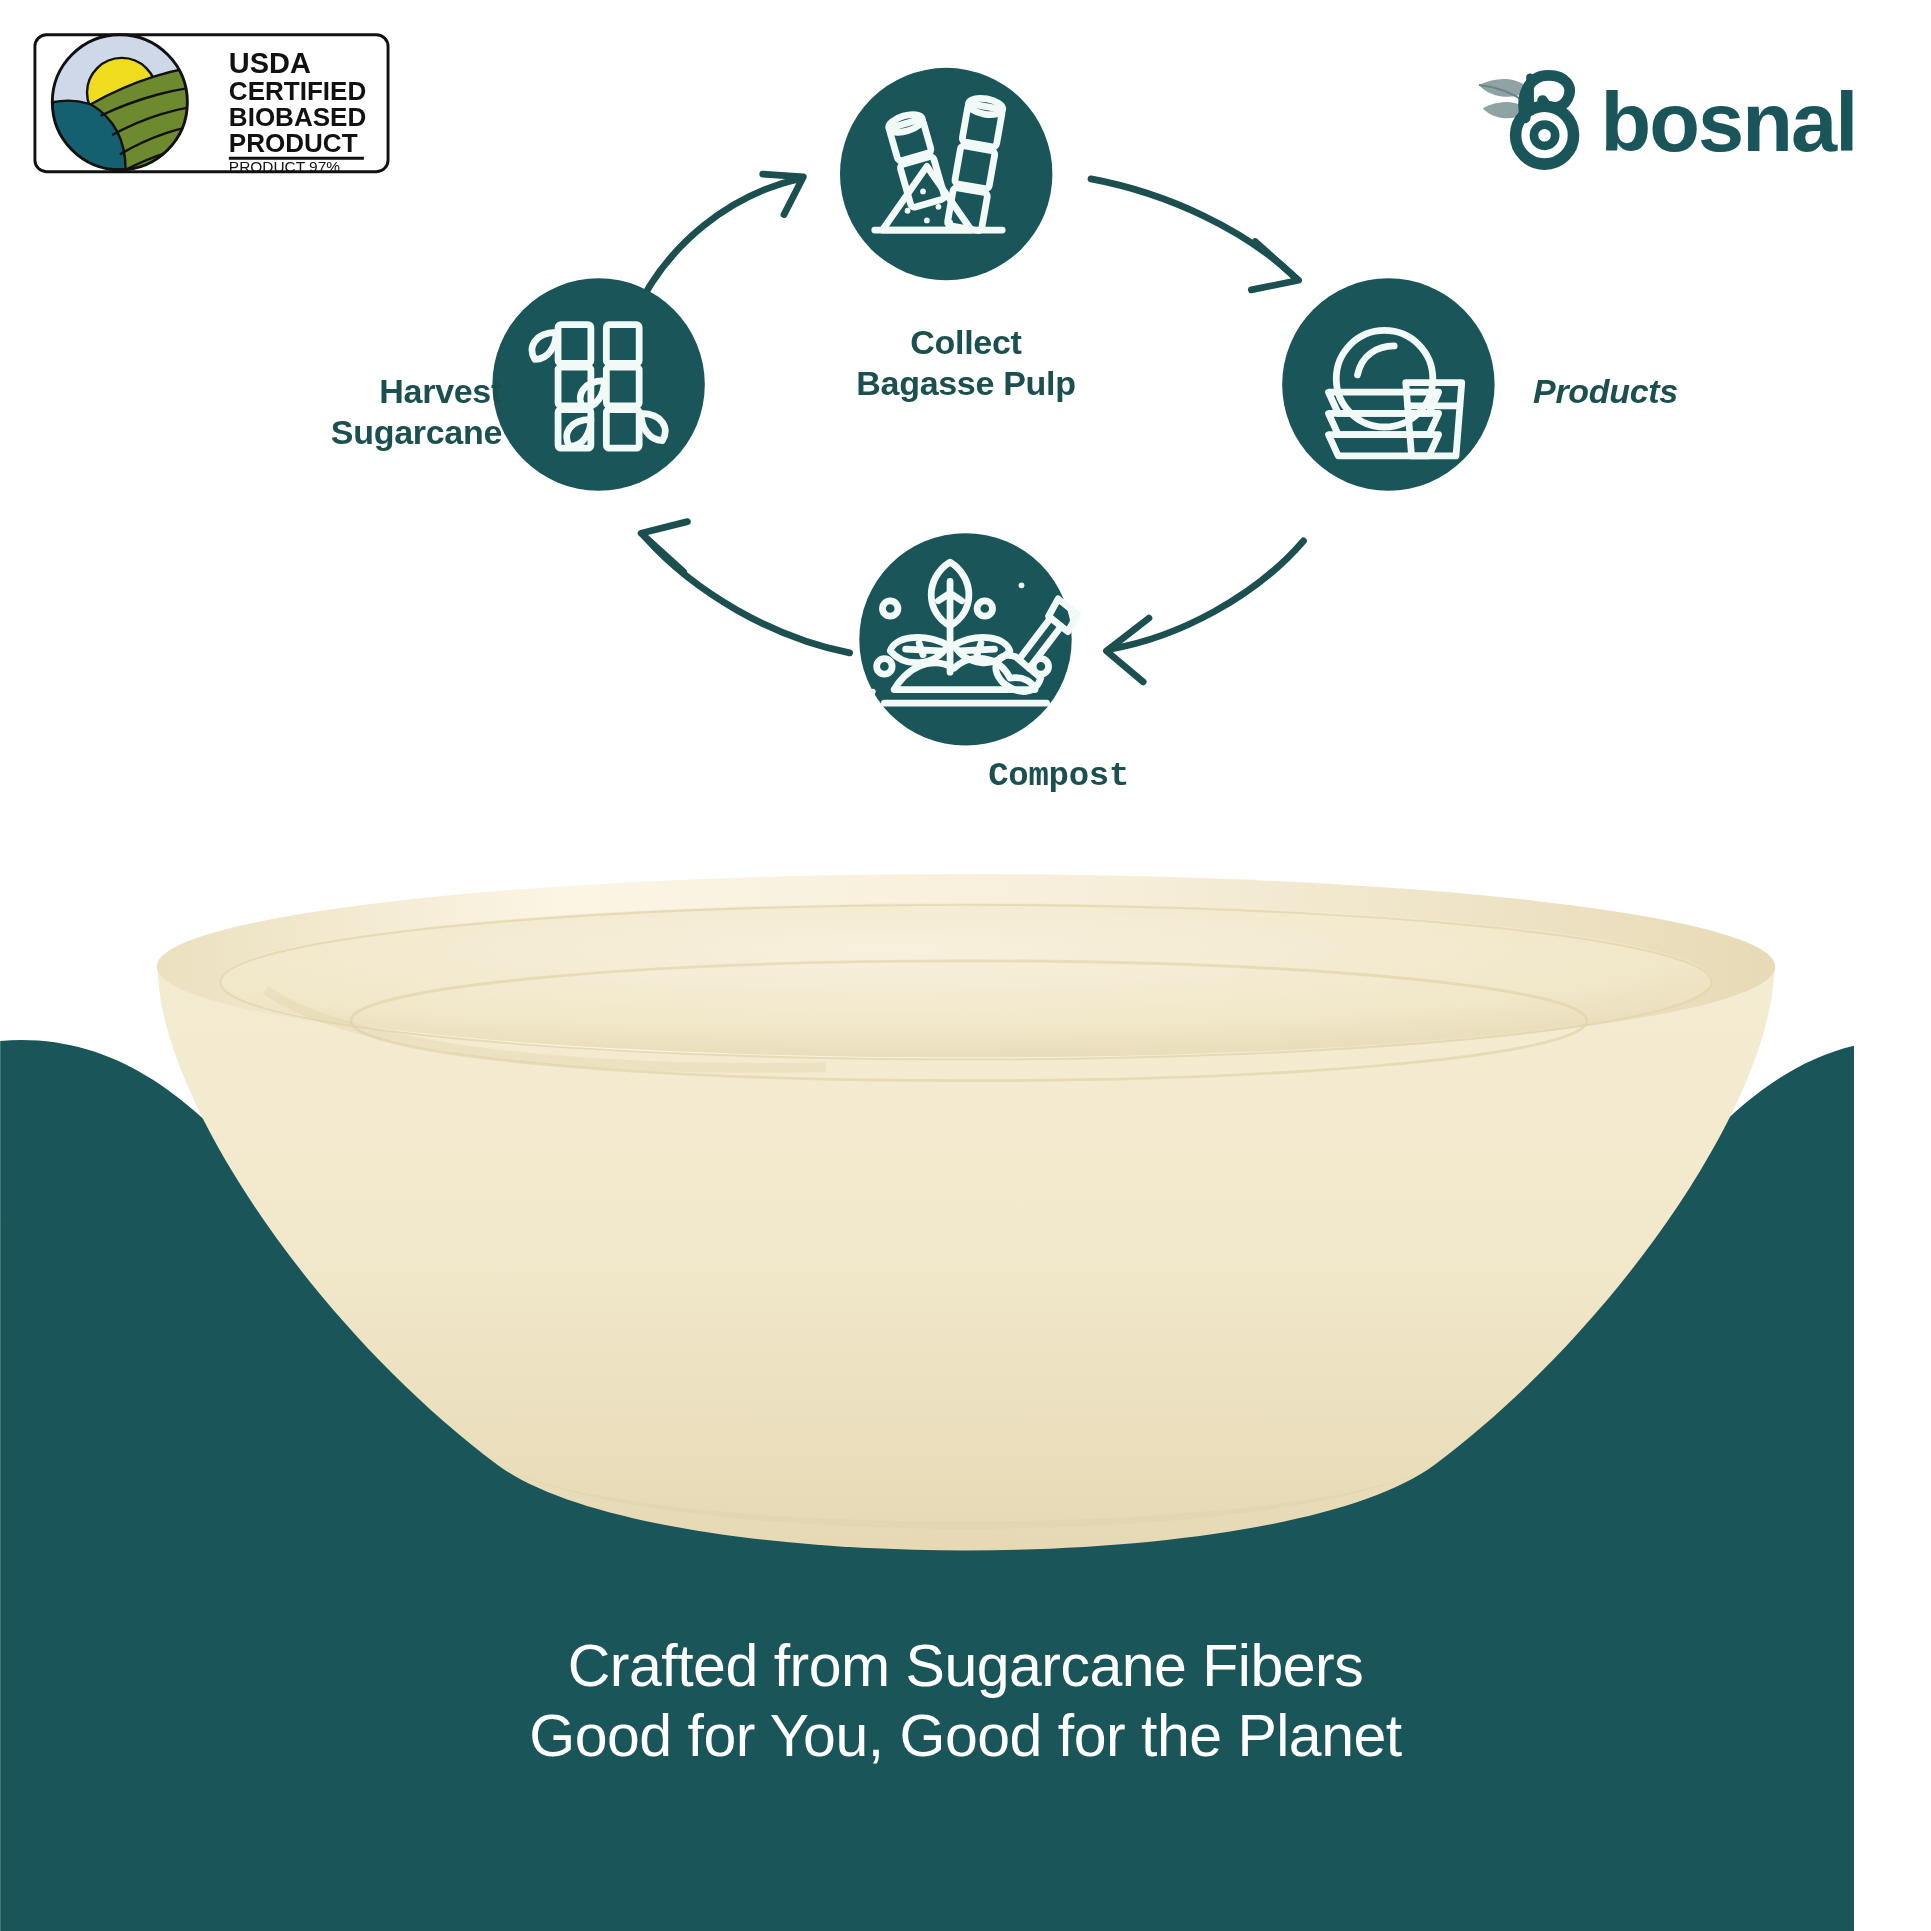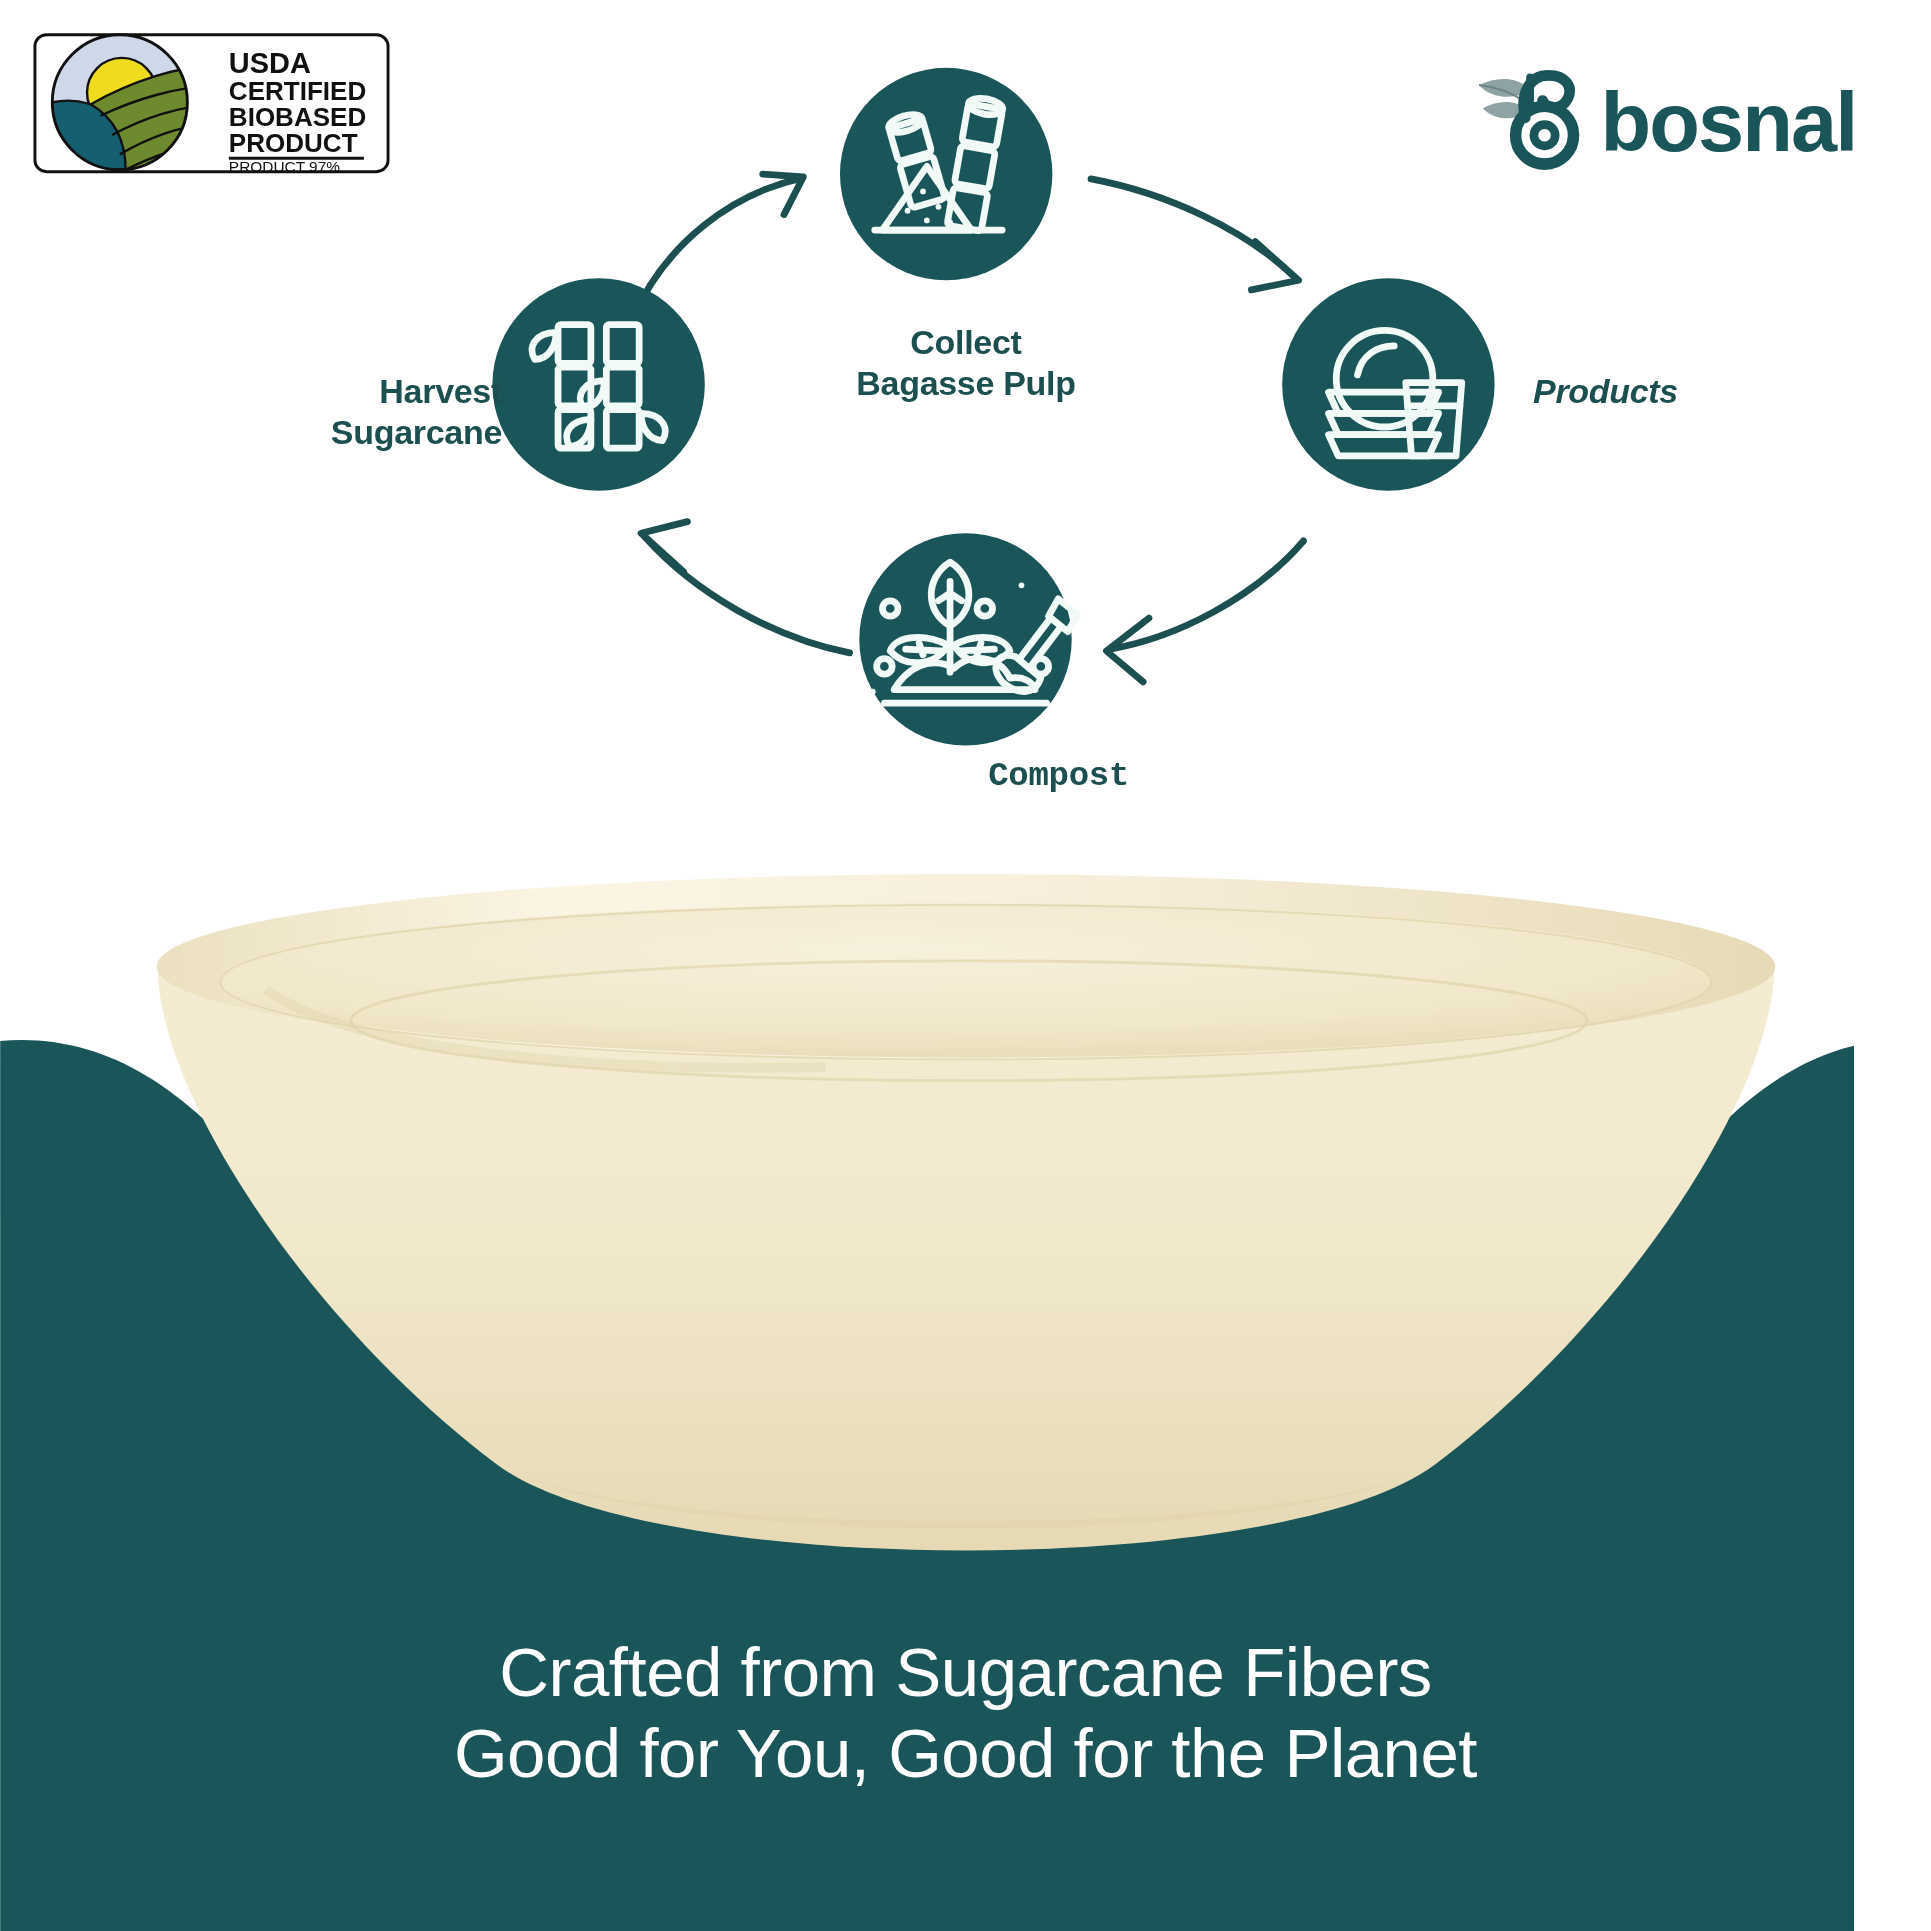--- a/index.html
+++ b/index.html
@@ -46,21 +46,21 @@
   
   .bowl{position:absolute;left:150px;top:874px;width:1632px;height:734px;}
   .bowl svg{display:block;}
 
   
   .headline{
     position:absolute;left:0;top:1632px;width:1931px;
     text-align:center;color:#ffffff;
     font-family:"Liberation Sans", sans-serif;
     font-weight:300;
-    font-size:69px;
+    font-size:59px;
     line-height:1.18;
     letter-spacing:-0.5px;
   }
   .headline div{display:block;}
 </style>
 </head>
 <body>
 
 <div class="stage">
 

